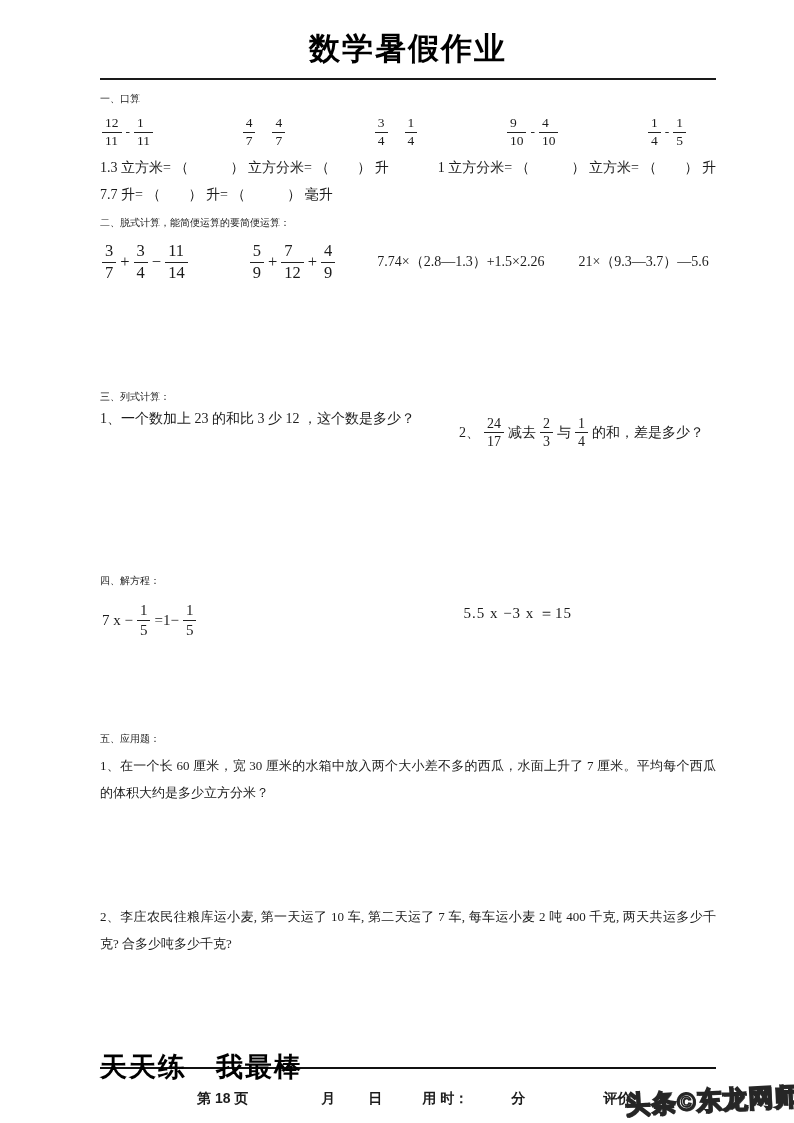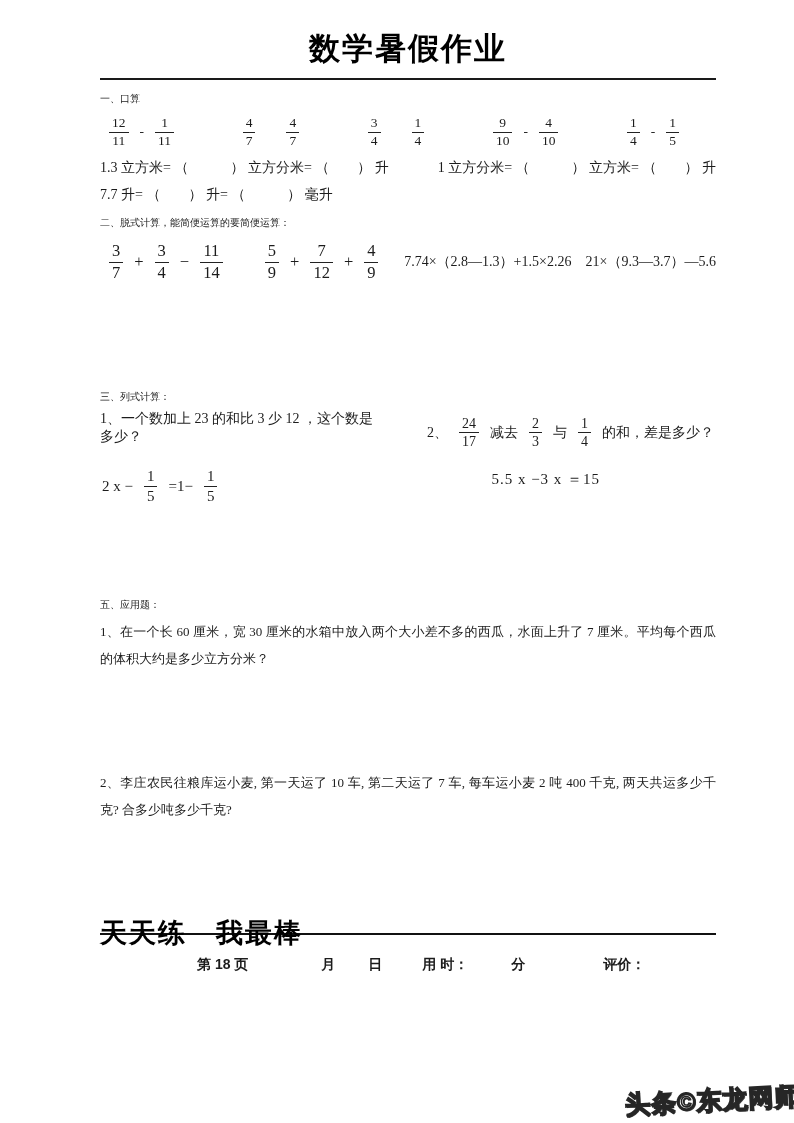--- a/index.html
+++ b/index.html
@@ -21,21 +21,21 @@
     font-size:31px;
     line-height:46px;
     letter-spacing:2px;
     color:#000;
   }
   .title-rule{border:0;border-top:2px solid #1a1a1a;margin:6px 0 0 0;}
   .sec-heading{font-size:10px;line-height:18px;margin-top:10px;}
   
   .oral-row{display:flex;justify-content:space-between;margin-top:6px;font-size:13.5px;align-items:center;min-height:36px;padding-right:28px;}
   .expr{white-space:nowrap;}
-  .frac{display:inline-block;vertical-align:middle;text-align:center;margin:0 9px;}
+  .frac{display:inline-block;vertical-align:middle;margin:0 2px;}
   .frac .num{display:block;padding:0 3px 1px;border-bottom:1px solid #222;line-height:1.1;}
   .frac .den{display:block;padding:1px 3px 0;line-height:1.1;}
   .op{display:inline-block;margin:0 2px;vertical-align:middle;}
   .op:empty{width:9px;}
   
   .conv-row{display:flex;justify-content:space-between;margin-top:9px;font-size:14px;line-height:18px;white-space:nowrap;}
   
   .calc-row{display:flex;align-items:center;margin-top:4px;min-height:52px;font-size:14px;}
   .calc-row .expr.big{font-size:16.5px;}
   .calc-row .gap1{width:58px;}
@@ -110,22 +110,23 @@
     <span class="gap3"></span>
     <span class="plain-expr">21×（9.3—3.7）—5.6</span>
   </div>
 
   <div class="sec-heading" style="margin-top:100px;">三、列式计算：</div>
   <div class="listcalc-row">
     <span class="item1">1、一个数加上 23  的和比 3 少 12 ，这个数是多少？</span>
     <span class="item2 expr"><span class="op">2、</span><span class="frac"><span class="num">24</span><span class="den">17</span></span><span class="op">减去</span><span class="frac"><span class="num">2</span><span class="den">3</span></span><span class="op">与</span><span class="frac"><span class="num">1</span><span class="den">4</span></span><span class="op">的和，差是多少？</span></span>
   </div>
 
+  <div class="sec-heading" style="margin-top:116px;">四、解方程：</div>
   <div class="solve-row">
-    <span class="eq1 expr"><span class="op">2 x −</span><span class="frac"><span class="num">1</span><span class="den">5</span></span><span class="op">=1−</span><span class="frac"><span class="num">1</span><span class="den">5</span></span></span>
+    <span class="eq1 expr"><span class="op">7 x −</span><span class="frac"><span class="num">1</span><span class="den">5</span></span><span class="op">=1−</span><span class="frac"><span class="num">1</span><span class="den">5</span></span></span>
     <span class="eq2">5.5 x −3 x ＝15</span>
   </div>
 
   <div class="sec-heading" style="margin-top:76px;">五、应用题：</div>
   <div class="word-problem">1、在一个长 60 厘米，宽 30 厘米的水箱中放入两个大小差不多的西瓜，水面上升了 7 厘米。平均每个西瓜的体积大约是多少立方分米？</div>
   <div class="word-problem second">2、李庄农民往粮库运小麦, 第一天运了 10 车, 第二天运了 7 车, 每车运小麦 2 吨 400 千克, 两天共运多少千克? 合多少吨多少千克?</div>
 
   <div class="footer-slogan">
     <div class="line"></div>
     <span class="slogan-text">天天练　我最棒</span>

